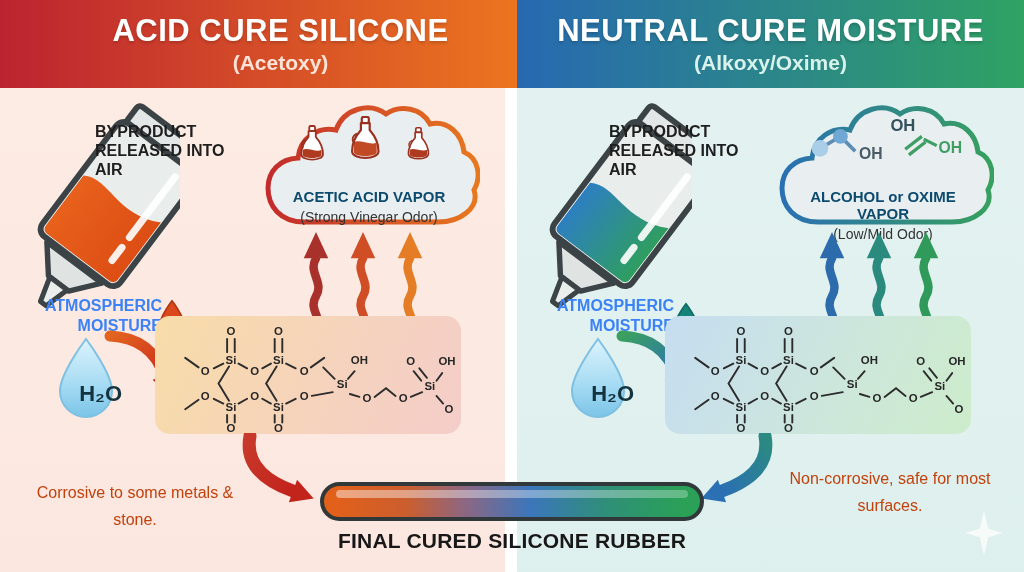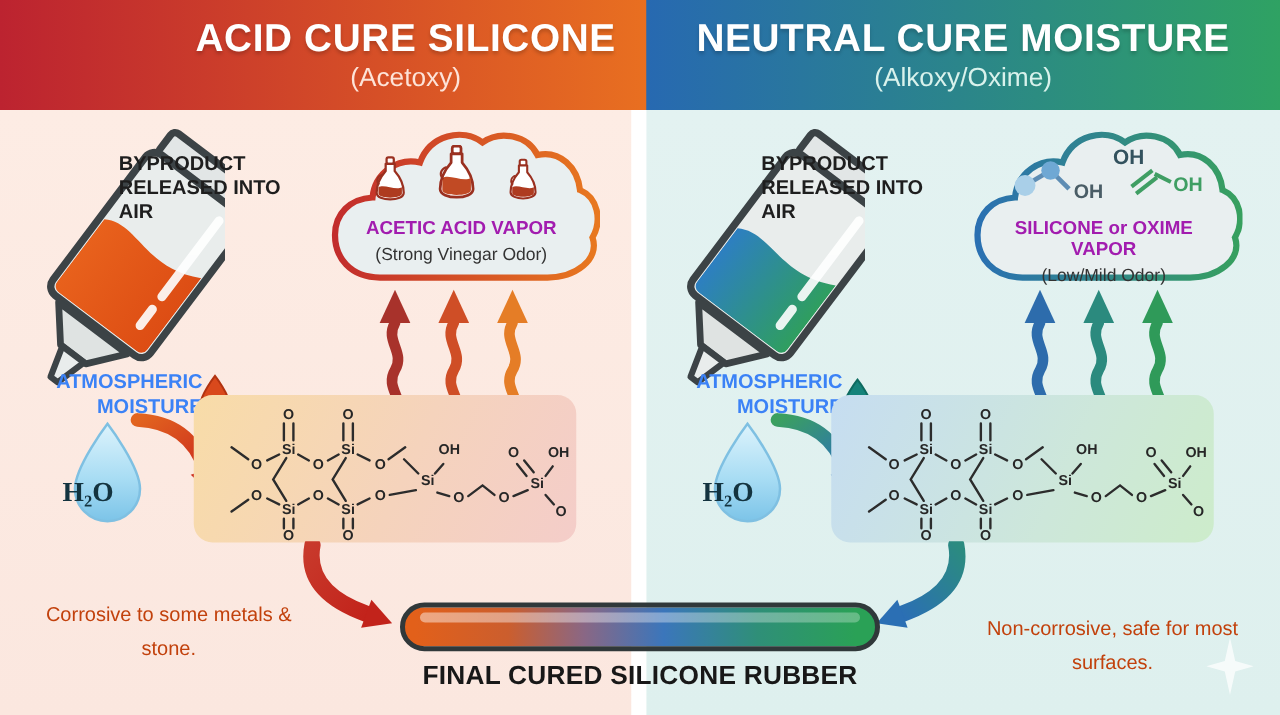--- a/index.html
+++ b/index.html
@@ -4,51 +4,51 @@
 <style>
   html,body{margin:0;padding:0;background:#fff;}
   .stage{position:relative;width:1024px;height:572px;overflow:hidden;
          font-family:"Liberation Sans",sans-serif;background:#fff;}
   .bg{position:absolute;top:88px;height:484px;z-index:0;}
   .bg.left{left:0;width:507px;background:linear-gradient(180deg,#fdece4,#fbe7df);}
   .bg.right{left:517px;width:507px;background:linear-gradient(180deg,#e3f2f1,#def0ee);}
   .divider{position:absolute;left:505px;top:0;width:12px;height:572px;background:#fff;z-index:1;}
   .hdr{position:absolute;top:0;height:88px;color:#fff;text-align:center;z-index:2;
        display:flex;flex-direction:column;justify-content:center;gap:2px;}
-  .hdr.left{left:0;width:561px;background:linear-gradient(90deg,#bc2330,#f07c1e);padding-left:44px;}
+  .hdr.left{left:0;width:561px;background:linear-gradient(90deg,#bc2330,#f07c1e);}
   .hdr.right{left:517px;width:507px;background:linear-gradient(90deg,#2769b1,#2fa263);}
   .hdr .title{font-size:31px;font-weight:800;letter-spacing:.5px;text-shadow:0 2px 3px rgba(0,0,0,.18);}
-  .hdr .subtitle{font-size:21px;font-weight:400;}
+  .hdr .subtitle{font-size:21px;font-weight:700;}
   .hdr.left .subtitle{color:#fde3d8;}
   .hdr.right .subtitle{color:#d9f2ec;text-align:center;}
 
   .abs{position:absolute;z-index:2;}
   .byproduct{width:158px;text-align:left;font-weight:800;font-size:16px;line-height:19px;color:#1e1e1e;}
   .byproduct span{display:block;}
   .moisture{width:142px;text-align:right;font-weight:700;font-size:16px;line-height:20px;color:#3b82f6;}
   .footnote{text-align:center;font-size:16px;line-height:27px;color:#c2410c;}
 
   .cloud{width:222px;height:138px;}
   .cloud svg.shape{position:absolute;left:0;top:0;width:100%;height:100%;}
   .cloud .content{position:absolute;left:14px;right:14px;top:20px;text-align:center;}
-  .cloud-title{font-size:15px;font-weight:800;color:#a21caf;margin-top:3px;}
+  .cloud-title{font-size:15px;font-weight:800;color:#0c4a6e;margin-top:18px;}
   .cloud-sub{font-size:14px;color:#333;margin-top:4px;}
 
   .wavy{position:absolute;width:34px;height:108px;z-index:2;}
 
   .chembox{width:306px;height:118px;border-radius:15px;z-index:2;}
   .chembox.acid{background:linear-gradient(115deg,#f8dca8 0%,#f5d3bc 55%,#f4cdc9 100%);}
   .chembox.neutral{background:linear-gradient(115deg,#c6ddf1 0%,#cde7da 60%,#cdeccb 100%);}
   .chembox svg{width:100%;height:100%;}
   .atoms text{font-family:"Liberation Sans",sans-serif;font-size:12px;font-weight:700;
               fill:#262626;text-anchor:middle;}
 
   .h2o{width:72px;height:88px;}
-  .h2o .lbl{position:absolute;left:0;right:0;top:46px;text-align:left;
-            font-size:22px;font-weight:700;color:#13333f;font-family:Liberation Serif, serif;}
+  .h2o .lbl{position:absolute;left:0;right:0;top:46px;text-align:right;
+            font-size:22px;font-weight:700;color:#13333f;}
 
   .bar{left:320px;top:482px;width:384px;height:39px;border:4px solid #30383a;border-radius:24px;
        box-sizing:border-box;z-index:3;
        background:linear-gradient(90deg,#e2601a 2%,#cb5e2e 22%,#8a6784 38%,#3b76bb 55%,#2f8f78 75%,#2aa156 96%);}
   .bar .shine{position:absolute;left:12px;right:12px;top:4px;height:8px;border-radius:6px;
               background:linear-gradient(90deg,rgba(255,255,255,.45),rgba(255,255,255,.28));}
   .bar-label{left:312px;top:529px;width:400px;text-align:center;
              font-size:21px;font-weight:800;letter-spacing:.2px;color:#181818;z-index:3;}
 
   .sparkle{left:965px;top:510px;width:38px;height:46px;background:#fff;opacity:.72;z-index:2;
@@ -273,21 +273,21 @@
         <line x1="42" y1="22" x2="58" y2="38" stroke="#5e8db4" stroke-width="4"></line>
         <circle cx="20" cy="35" r="9" fill="#a9cfe8"></circle>
         <circle cx="42" cy="22" r="8" fill="#6fa8d4"></circle>
         <text x="62" y="46" font-size="17" font-weight="700" fill="#4a5d66">OH</text>
         <text x="96" y="16" font-size="18" font-weight="700" fill="#33525e">OH</text>
         <line x1="112" y1="36" x2="130" y2="22" stroke="#3f9e63" stroke-width="3.5"></line>
         <line x1="116" y1="42" x2="134" y2="28" stroke="#3f9e63" stroke-width="3.5"></line>
         <line x1="132" y1="25" x2="146" y2="32" stroke="#3f9e63" stroke-width="3.5"></line>
         <text x="148" y="40" font-size="17" font-weight="700" fill="#3f9e63">OH</text>
       </svg>
-      <div class="cloud-title">SILICONE or OXIME VAPOR</div>
+      <div class="cloud-title">ALCOHOL or OXIME VAPOR</div>
       <div class="cloud-sub">(Low/Mild Odor)</div>
     </div>
   </div>
 
   <svg class="wavy" style="left:815px;top:227px;color:#2d6cac">
       <use href="#squig"></use>
     </svg>
   <svg class="wavy" style="left:862px;top:227px;color:#2b8a7e">
       <use href="#squig"></use>
     </svg>
@@ -353,21 +353,21 @@
     <defs>
         <linearGradient id="gdR" x1="1" y1="0" x2="0" y2="1">
       <stop offset="0" stop-color="#2b8b80"></stop>
           <stop offset="1" stop-color="#2b6fb4"></stop>
         </linearGradient>
       </defs>
     <path d="M75,3 Q82,40 32,58" fill="none" stroke="url(#gdR)" stroke-width="13" stroke-linecap="round"></path>
     <polygon points="0,-12 22,0 0,12" fill="#2b6fb4" transform="translate(32,58) rotate(160)"></polygon>
   </svg>
 
-  <div class="abs footnote" style="left:780px;top:490px;width:220px">Non-corrosive, safe for most surfaces.</div>
+  <div class="abs footnote" style="left:780px;top:465px;width:220px">Non-corrosive, safe for most surfaces.</div>
 
   <div class="abs bar">
     <div class="shine"></div>
   </div>
   <div class="abs bar-label">FINAL CURED SILICONE RUBBER</div>
 
   <div class="abs sparkle"></div>
 
 </div>
 

